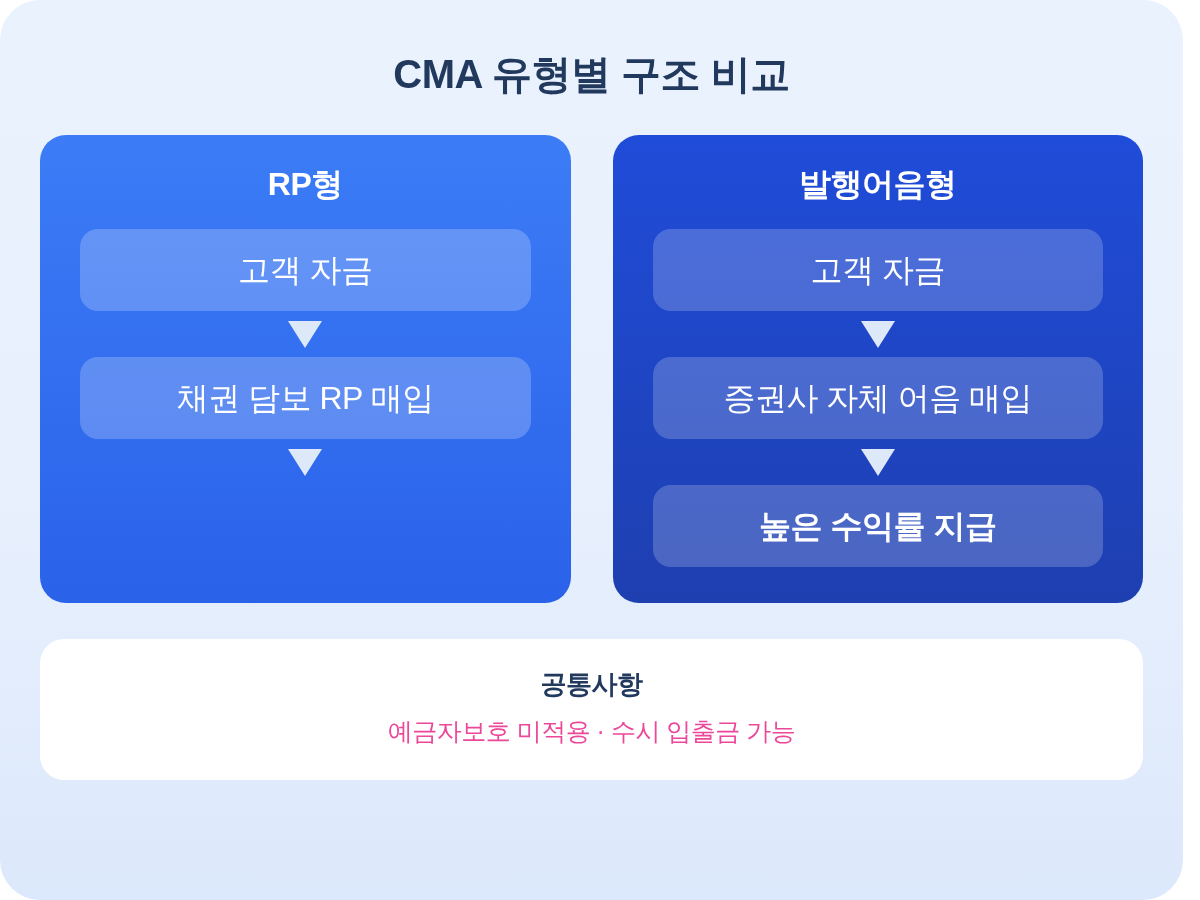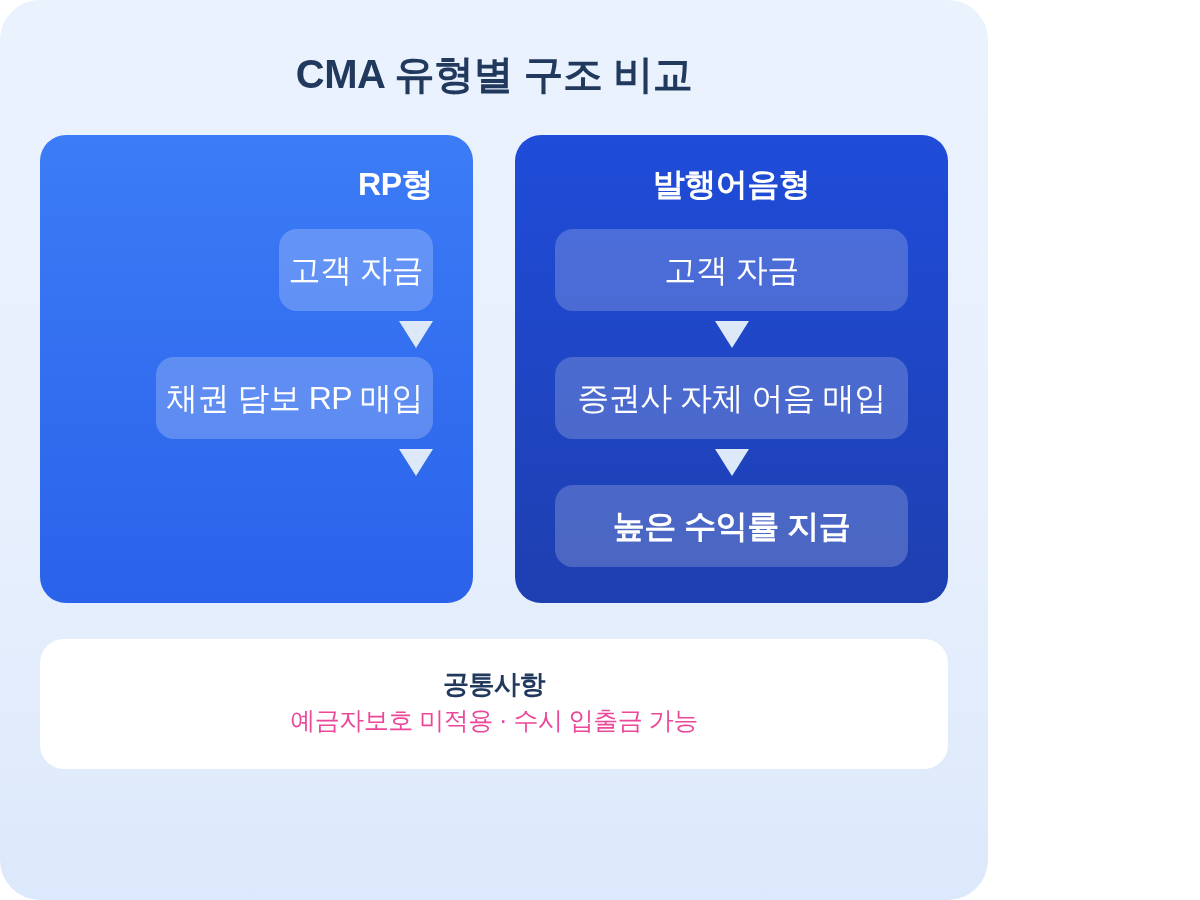--- a/index.html
+++ b/index.html
@@ -11,21 +11,21 @@
   body {
     width: 1200px;
     height: 900px;
     overflow: hidden;
     font-family: "Liberation Sans", "DejaVu Sans", sans-serif;
     -webkit-font-smoothing: antialiased;
   }
 
   .page {
     position: relative;
-    width: 988px;
+    width: 1183px;
     height: 900px;
     box-sizing: border-box;
     border-radius: 40px;
     background: linear-gradient(180deg, #eaf2fe 0%, #e8f0fd 55%, #dce8fb 100%);
     overflow: hidden;
     padding: 0 40px;
   }
 
   
   .page-title {
@@ -50,21 +50,20 @@
     flex: 1 1 0;
     border-radius: 26px;
     padding: 30px 40px 36px 40px;
     box-sizing: border-box;
     display: flex;
     flex-direction: column;
     align-items: stretch;
   }
   .type-card.rp {
     background: linear-gradient(180deg, #3c7cf6 0%, #2a62ea 100%);
-    align-items: flex-end;
   }
   .type-card.note {
     background: linear-gradient(180deg, #1f4cd9 0%, #1e3fb0 100%);
     justify-content: space-between;
   }
 
   .card-title {
     text-align: center;
     font-size: 32px;
     font-weight: bold;
@@ -109,21 +108,21 @@
     padding: 30px 20px 34px 20px;
     text-align: center;
     box-sizing: border-box;
   }
   .common-title {
     font-size: 26px;
     font-weight: bold;
     color: #22395e;
     letter-spacing: -0.5px;
     line-height: 1.2;
-    margin-bottom: 4px;
+    margin-bottom: 15px;
   }
   .common-desc {
     font-size: 25px;
     color: #ec4899;
     letter-spacing: -0.5px;
     line-height: 1.2;
   }
 </style>
 </head>
 <body>

